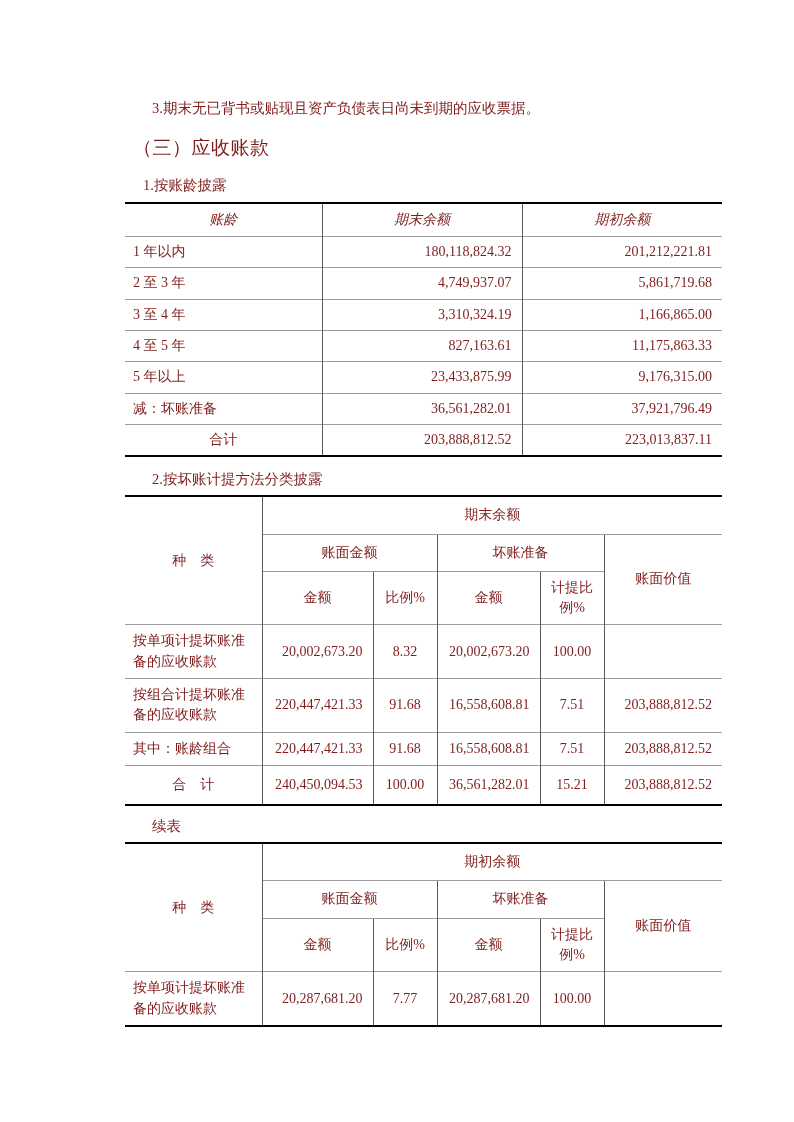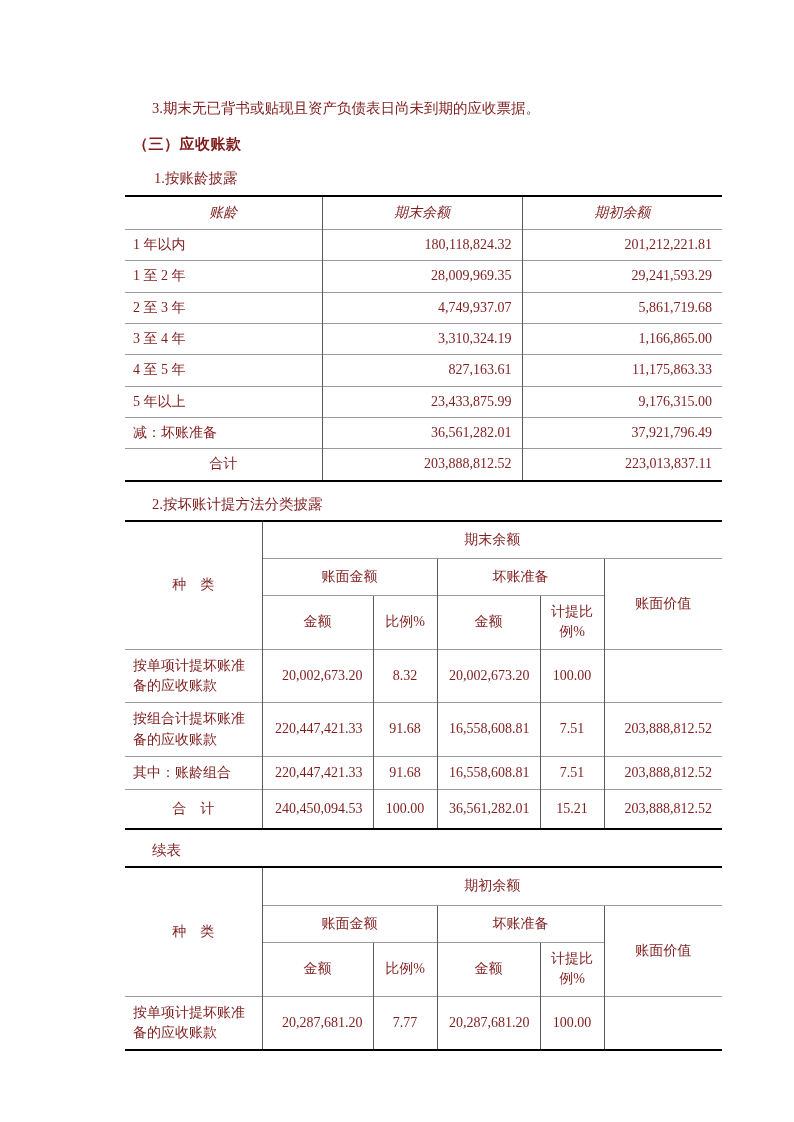--- a/index.html
+++ b/index.html
@@ -20,26 +20,26 @@
   }
   p.note {
     margin: 0;
     padding-top: 99px;
     padding-left: 27px;
     font-size: 14.5px;
     line-height: 1.3;
   }
   h3.heading {
     margin: 17px 0 0 8px;
-    font-size: 15px;
-    font-weight: bold;
+    font-size: 19px;
+    font-weight: normal;
     letter-spacing: 0.5px;
   }
   p.sub {
-    margin: 15px 0 7px 29px;
+    margin: 15px 0 7px 18px;
     font-size: 14.5px;
   }
   p.sub2 { margin: 13px 0 6px 27px; font-size: 14.5px; }
   p.cont { margin: 11px 0 6px 27px; font-size: 14.5px; }
 
   table {
     border-collapse: collapse;
     table-layout: fixed;
     width: 597px;
     border-top: 2.5px solid #000;
@@ -99,25 +99,20 @@
           <th class="vl">期初余额</th>
         </tr>
       </thead>
       <tbody>
         <tr>
           <td class="lbl">1 年以内</td>
           <td class="vl num">180,118,824.32</td>
           <td class="vl num">201,212,221.81</td>
         </tr>
         <tr>
-          <td class="lbl">1 至 2 年</td>
-          <td class="vl num">28,009,969.35</td>
-          <td class="vl num">29,241,593.29</td>
-        </tr>
-        <tr>
           <td class="lbl">2 至 3 年</td>
           <td class="vl num">4,749,937.07</td>
           <td class="vl num">5,861,719.68</td>
         </tr>
         <tr>
           <td class="lbl">3 至 4 年</td>
           <td class="vl num">3,310,324.19</td>
           <td class="vl num">1,166,865.00</td>
         </tr>
         <tr>

